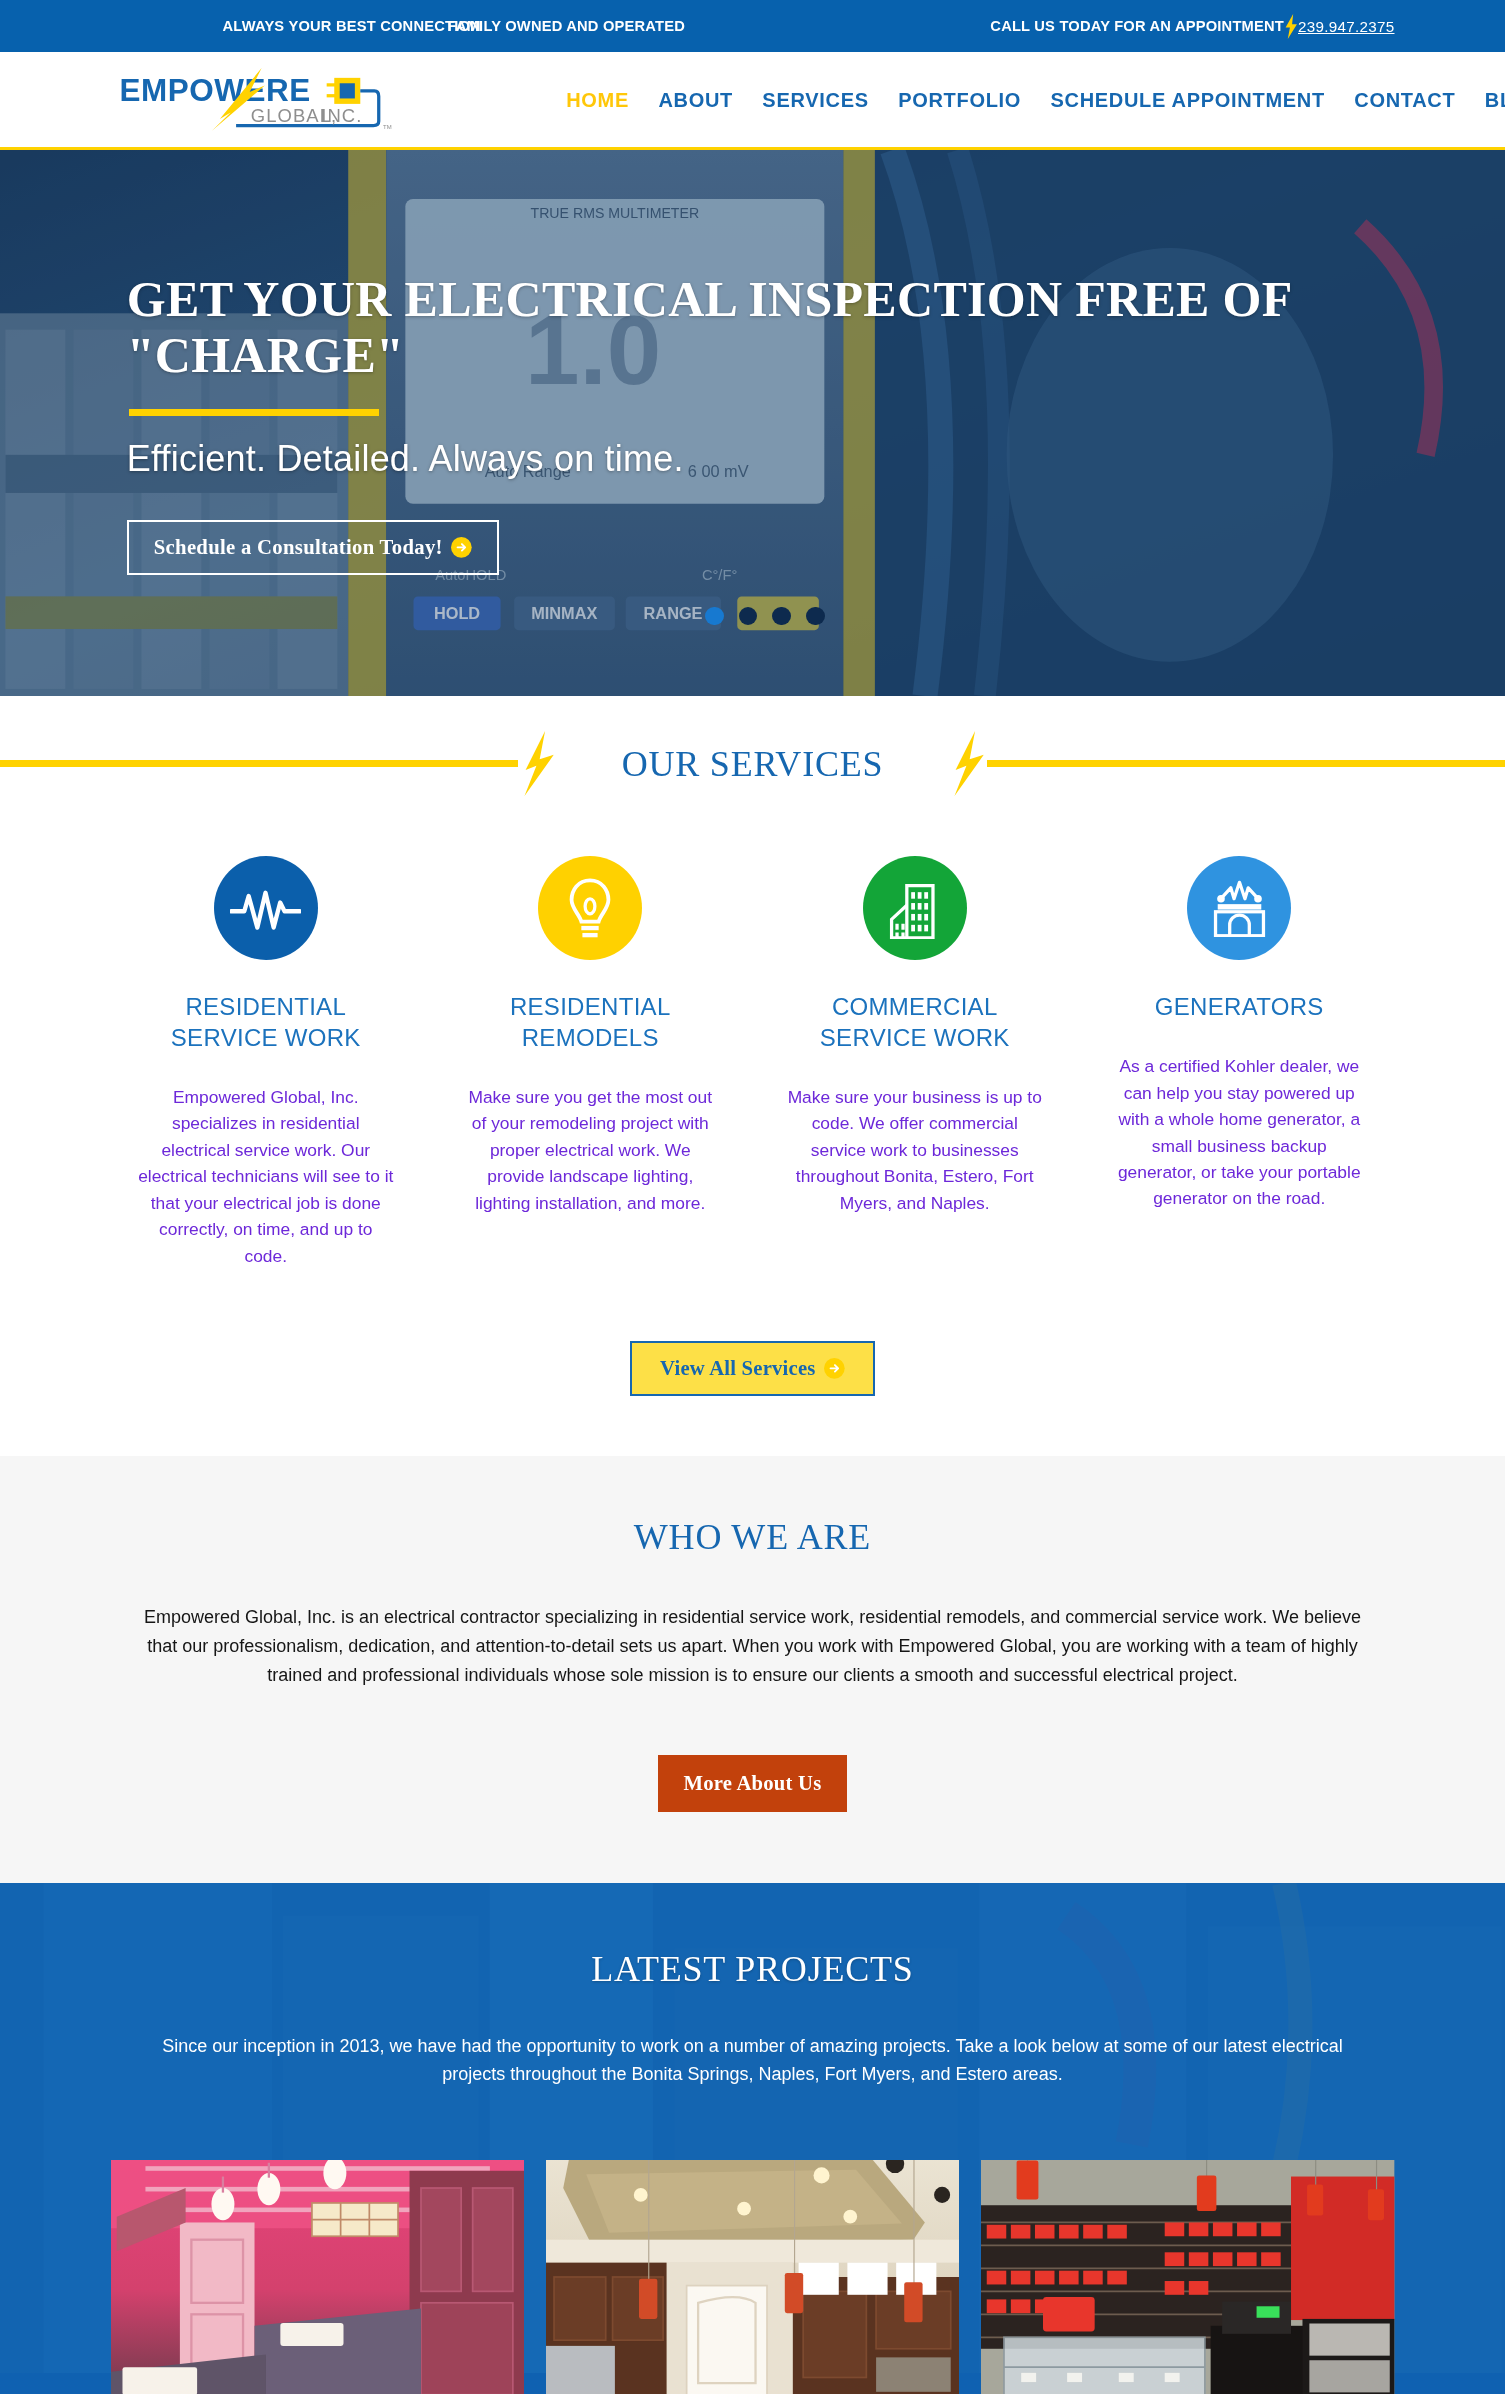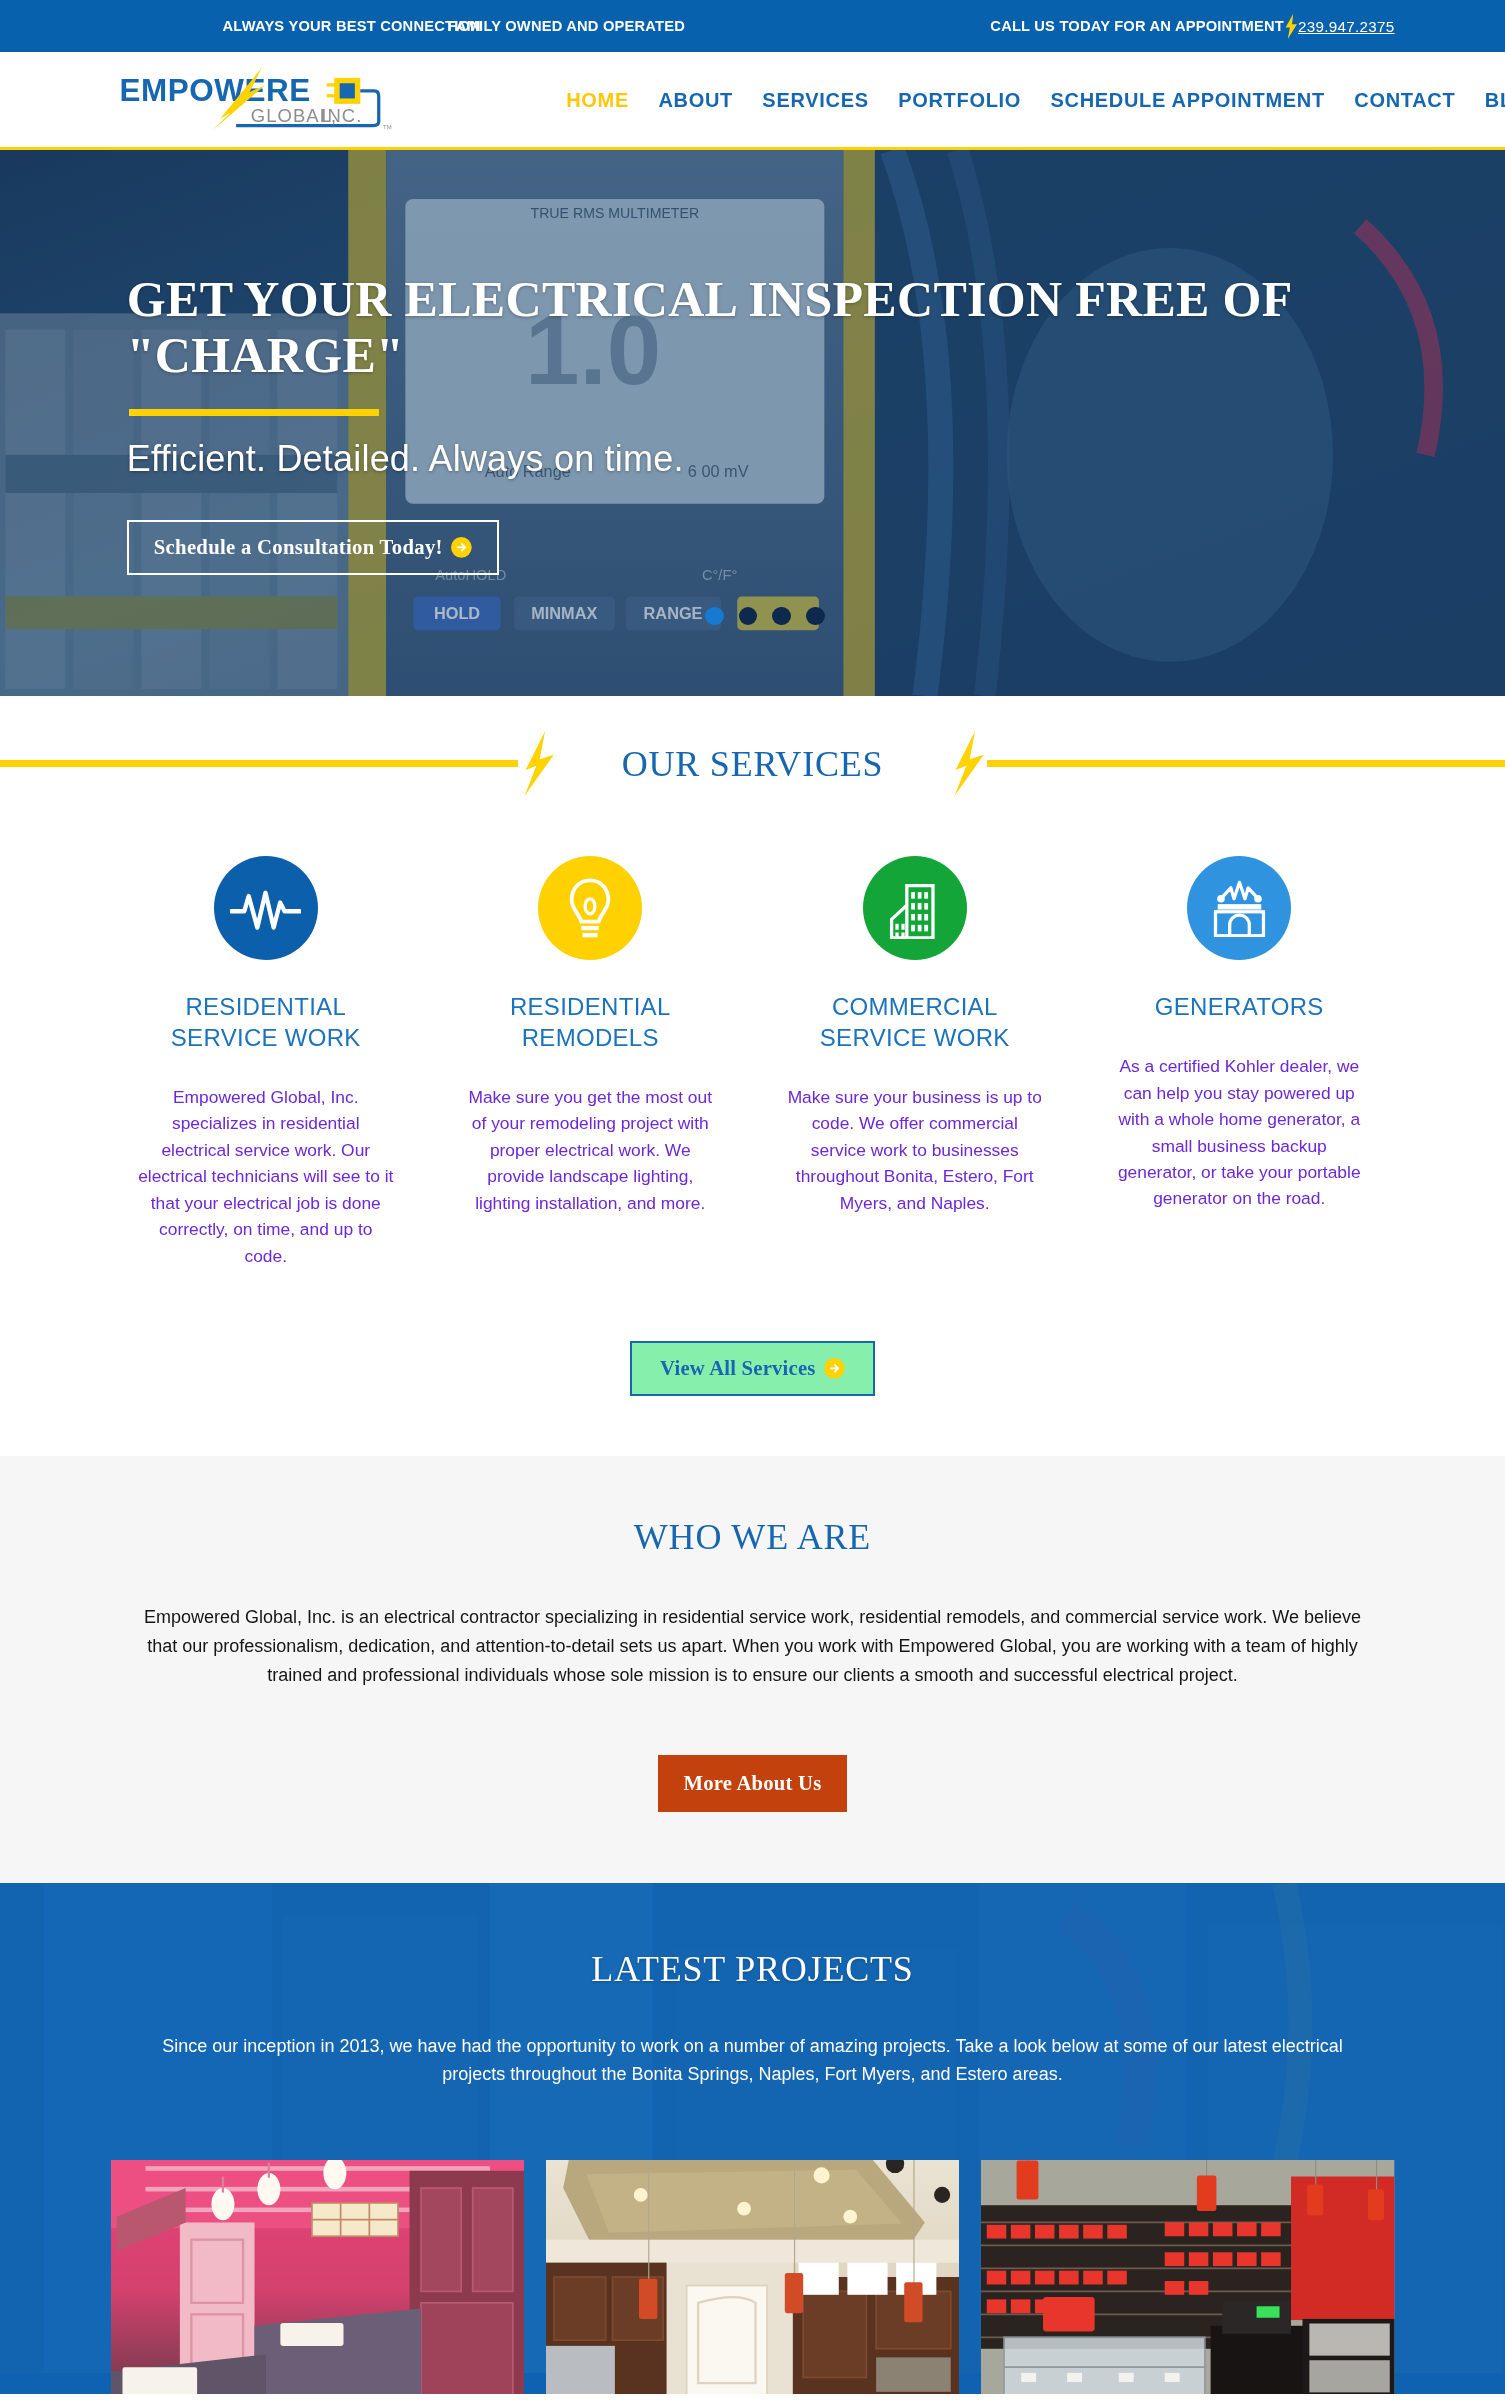--- a/index.html
+++ b/index.html
@@ -183,21 +183,21 @@
     line-height:1.52;
     text-align:center;
     max-width:256px;
   }
 
   .btn-outline {
     margin:72px auto 0;
     display:flex; align-items:center; justify-content:center; gap:8.7px;
     border:2.7px solid #1667b0;
     color:#1667b0;
-    background:#86efac;
+    background:#fde047;
     font-family:"Liberation Serif", serif;
     font-weight:700;
     font-size:20.7px;
     letter-spacing:0.2px;
     padding:14px 28px;
     width:max-content;
     cursor:pointer;
   }
 
   

